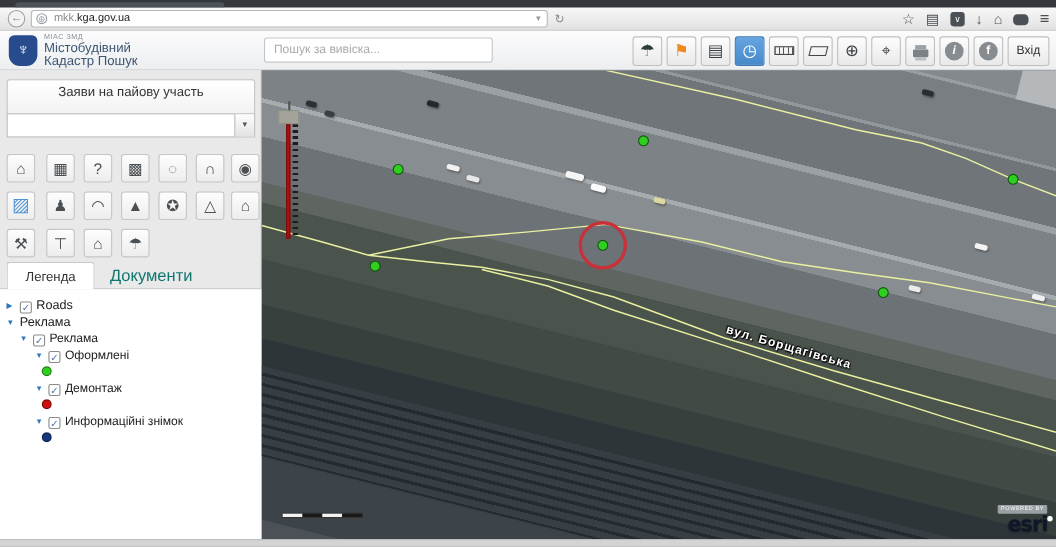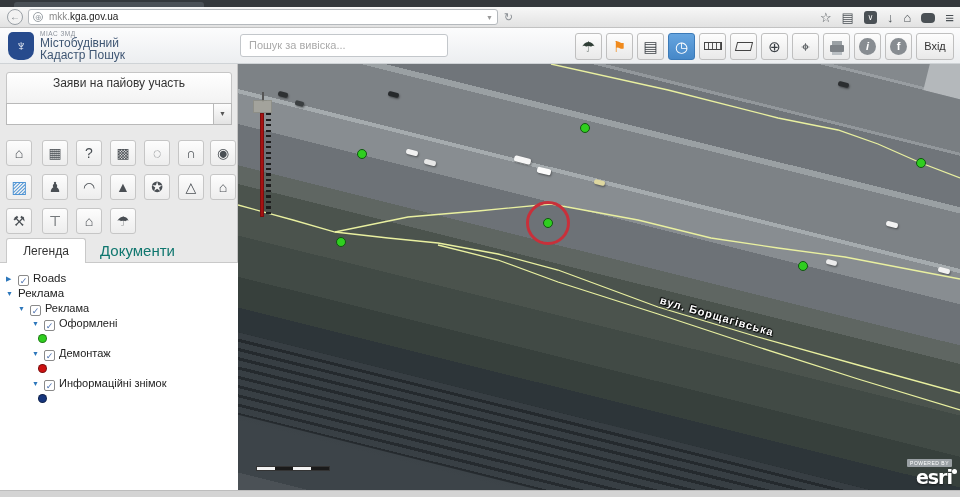--- a/index.html
+++ b/index.html
@@ -99,21 +99,21 @@
   .mapslider{position:absolute;left:14px;top:28px;width:24px;height:128px;}
   .mapslider .stem{position:absolute;left:10px;top:0;width:2px;height:10px;background:#555;}
   .mapslider .thumb{position:absolute;left:1px;top:8px;width:19px;height:13px;background:#a8a89e;border:1px solid #8f8f86;opacity:.85;}
   .mapslider .track{position:absolute;left:8px;top:21px;width:4px;height:104px;background:#a61212;border:1px solid #7c0d0d;}
   .mapslider .ticks{position:absolute;left:14px;top:21px;width:5px;height:104px;
     background:repeating-linear-gradient(to bottom,#1d1d1d 0 2px,transparent 2px 5.5px);}
   .scalebar{position:absolute;left:18px;top:402px;width:74px;height:5px;border:1px solid #333;display:flex;}
   .scalebar span{flex:1;}
   .esri{position:absolute;right:8px;bottom:4px;text-align:right;}
   .esri .pb{display:inline-block;background:#9aa0a4;color:#fff;font-size:5px;letter-spacing:.5px;padding:1px 3px;border-radius:1px;}
-  .esri .word{position:relative;color:#ffffff;font-size:19px;font-weight:bold;line-height:17px;letter-spacing:-1px;
+  .esri .word{position:relative;color:#0f172a;font-size:19px;font-weight:bold;line-height:17px;letter-spacing:-1px;
     text-shadow:0 1px 2px rgba(0,0,0,.5);font-family:"DejaVu Sans",sans-serif;}
   .esri .word:after{content:"";position:absolute;right:-5px;top:0;width:5px;height:5px;border-radius:50%;background:#fff;}
   .footer{position:absolute;left:0;bottom:0;width:960px;height:7px;background:#d4d4d4;border-top:1px solid #bdbdbd;}
 </style>
 </head>
 <body>
 <div class="stage">
 
   <div class="titlebar">
       <div class="tab"></div>

